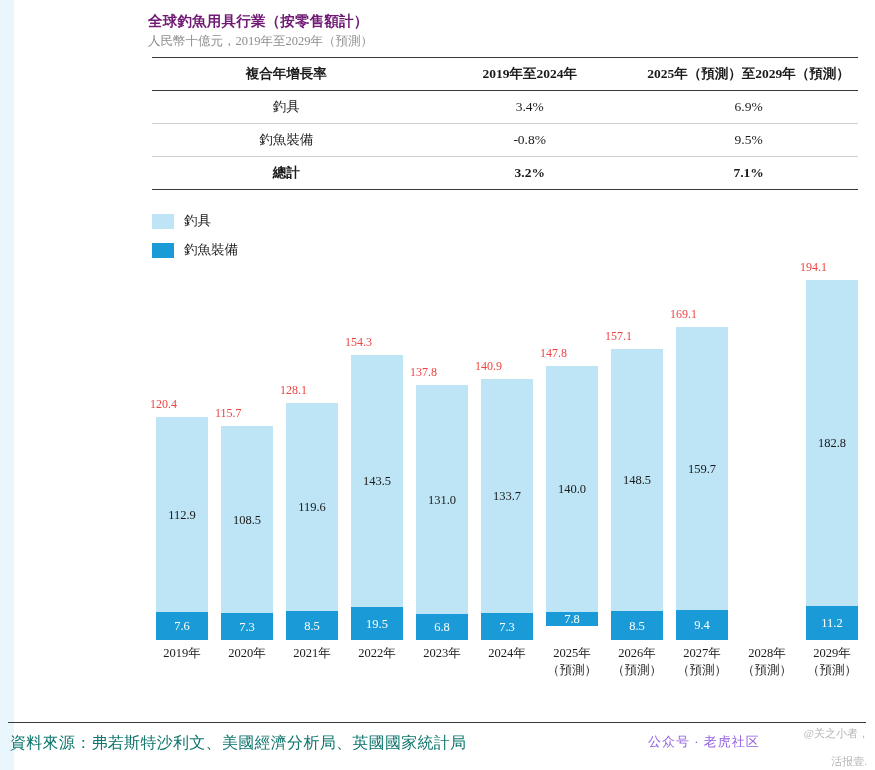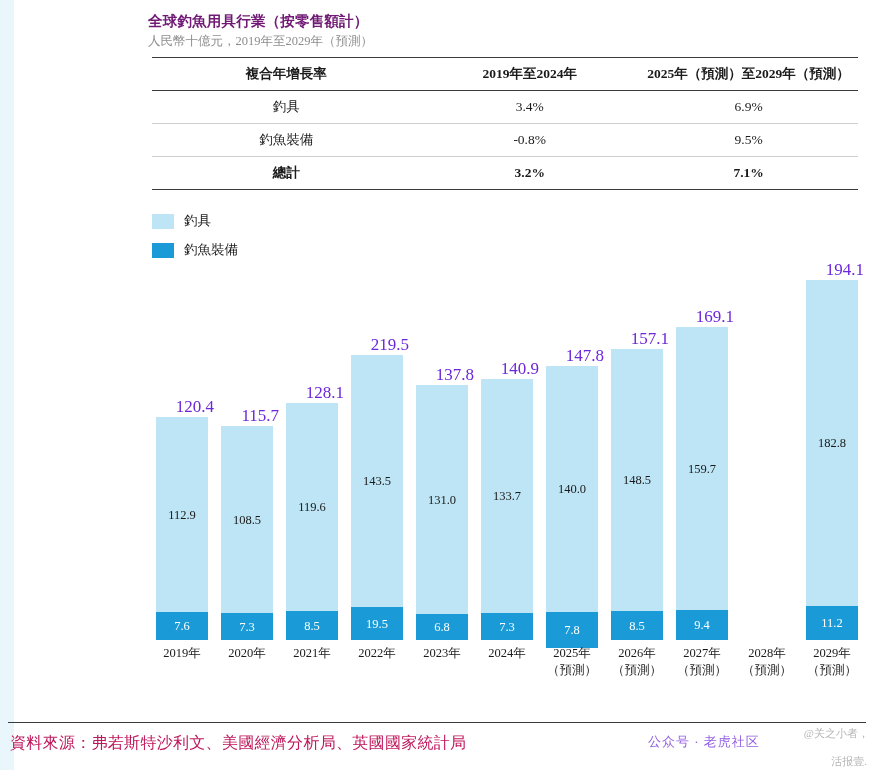--- a/index.html
+++ b/index.html
@@ -132,23 +132,23 @@
   }
   .seg-label-bottom {
     top: 50%;
     transform: translateY(-50%);
     color: #ffffff;
   }
   .total-label {
     position: absolute;
     left: -6px;
     width: 64px;
-    text-align: right;
-    font-size: 17px;
-    color: #6d28d9;
+    text-align: left;
+    font-size: 12px;
+    color: #ef4444;
   }
   .x-labels {
     position: absolute;
     left: 150px;
     top: 645px;
     width: 712px;
     height: 50px;
   }
   .x-label {
     position: absolute;
@@ -165,21 +165,21 @@
     left: 8px;
     top: 722px;
     width: 858px;
     border-top: 1.2px solid #3a3a3a;
   }
   .source {
     position: absolute;
     left: 10px;
     top: 733px;
     font-size: 16px;
-    color: #be185d;
+    color: #0f766e;
     letter-spacing: 0.3px;
   }
   .wm-account {
     position: absolute;
     left: 648px;
     top: 733px;
     font-size: 13px;
     color: #6d28d9;
     letter-spacing: 1px;
     opacity: 0.75;
@@ -274,21 +274,21 @@
       <div class="total-label" style="top:-20px">128.1</div>
       <div class="seg-top" style="height:208px">
         <span class="seg-label seg-label-top">119.6</span>
       </div>
       <div class="seg-bottom" style="height:29px">
         <span class="seg-label seg-label-bottom">8.5</span>
       </div>
     </div>
 
     <div class="bar-wrap" style="left:201px;height:285px">
-      <div class="total-label" style="top:-20px">219.5</div>
+      <div class="total-label" style="top:-20px">154.3</div>
       <div class="seg-top" style="height:252px">
         <span class="seg-label seg-label-top">143.5</span>
       </div>
       <div class="seg-bottom" style="height:33px">
         <span class="seg-label seg-label-bottom">19.5</span>
       </div>
     </div>
 
     <div class="bar-wrap" style="left:266px;height:255px">
       <div class="total-label" style="top:-20px">137.8</div>
@@ -308,21 +308,21 @@
       <div class="seg-bottom" style="height:27px">
         <span class="seg-label seg-label-bottom">7.3</span>
       </div>
     </div>
 
     <div class="bar-wrap" style="left:396px;height:274px">
       <div class="total-label" style="top:-20px">147.8</div>
       <div class="seg-top" style="height:246px">
         <span class="seg-label seg-label-top">140.0</span>
       </div>
-      <div class="seg-bottom" style="height:36px">
+      <div class="seg-bottom" style="height:14px">
         <span class="seg-label seg-label-bottom">7.8</span>
       </div>
     </div>
 
     <div class="bar-wrap" style="left:461px;height:291px">
       <div class="total-label" style="top:-20px">157.1</div>
       <div class="seg-top" style="height:262px">
         <span class="seg-label seg-label-top">148.5</span>
       </div>
       <div class="seg-bottom" style="height:29px">

